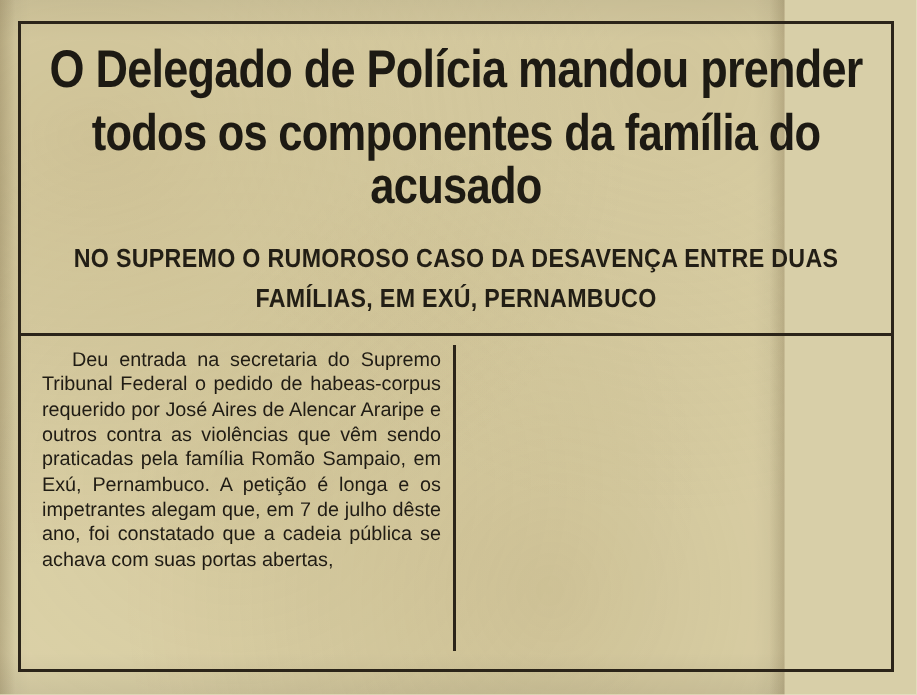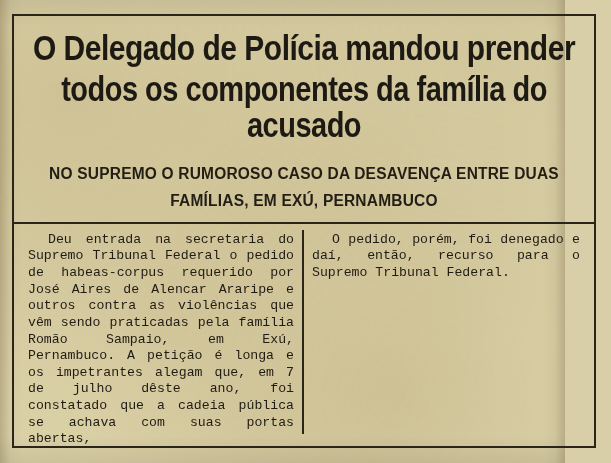--- a/index.html
+++ b/index.html
@@ -8,21 +8,21 @@
   }
   body {
     width: 611px;
     height: 463px;
     background: #d8cfa8;
     font-family: "Liberation Serif", serif;
     overflow: hidden;
   }
   #clipping {
     position: relative;
-    width: 565px;
+    width: 523px;
     height: 463px;
     background:
       linear-gradient(180deg, rgba(0,0,0,0.06) 0%, rgba(0,0,0,0) 6%, rgba(0,0,0,0) 94%, rgba(0,0,0,0.07) 100%),
       linear-gradient(90deg, rgba(0,0,0,0.05) 0%, rgba(0,0,0,0) 4%, rgba(0,0,0,0) 96%, rgba(0,0,0,0.06) 100%),
       #ded4ab;
   }
   
   #clipping::before {
     content: "";
     position: absolute;
@@ -88,21 +88,21 @@
     display: flex;
     margin-top: 6px;
     padding: 0 6px 6px 6px;
     height: 210px;
     box-sizing: border-box;
   }
   .col {
     width: 50%;
     box-sizing: border-box;
     padding: 2px 8px 0 8px;
-    font-family: Liberation Mono, monospace;
+    font-family: Liberation Sans, sans-serif;
     font-size: 13.2px;
     line-height: 1.26;
     color: #201c14;
     text-align: justify;
     text-justify: inter-word;
     hyphens: manual;
   }
   .col.left {
     border-right: 2px solid #2b2419;
   }
@@ -148,18 +148,17 @@
       <div>FAMÍLIAS, EM EXÚ, PERNAMBUCO</div>
     </div>
 
     <hr class="divider">
 
     <div class="columns">
       <div class="col left">
         <p>Deu entrada na secretaria do Supremo Tribunal Federal o pedido de habeas-corpus requerido por José Aires de Alencar Araripe e outros contra as violências que vêm sendo praticadas pela família Romão Sampaio, em Exú, Pernambuco. A petição é longa e os impetrantes alegam que, em 7 de julho dêste ano, foi constatado que a cadeia pública se achava com suas portas abertas,</p>
       </div>
       <div class="col right">
-        <p>O pedido, porém, foi denegado e daí, então, recurso para o Supremo Tribunal Federal.</p>
       </div>
     </div>
 
   </div>
 </div>
 
 </body></html>

